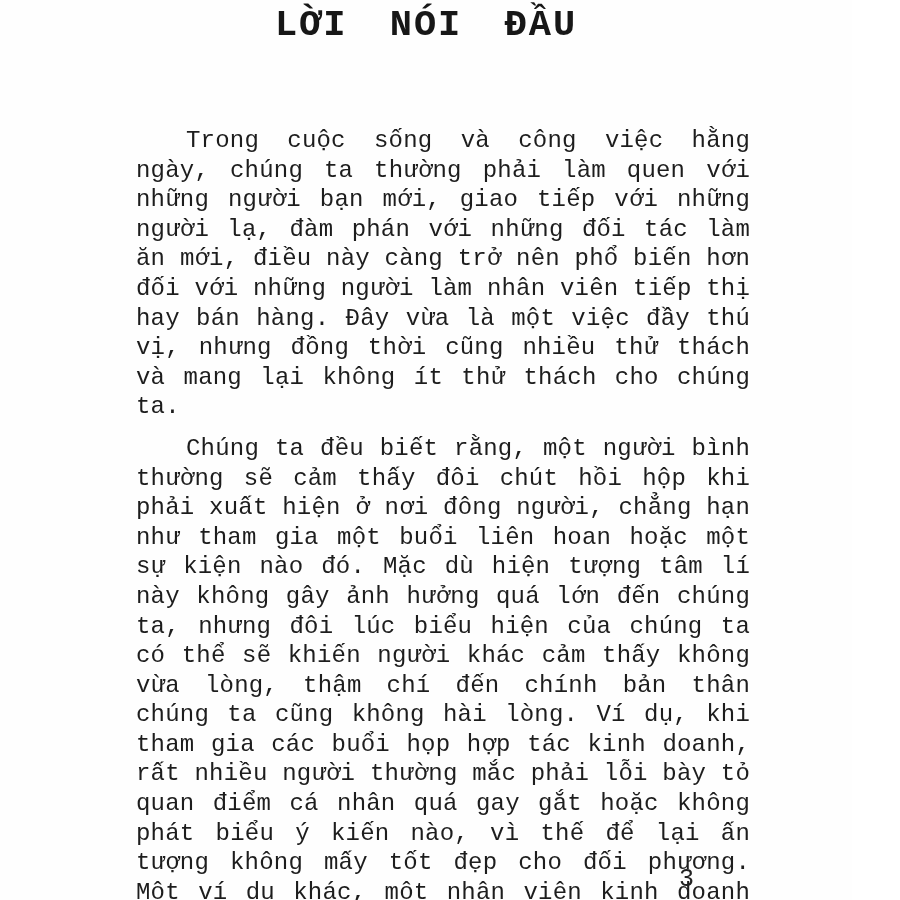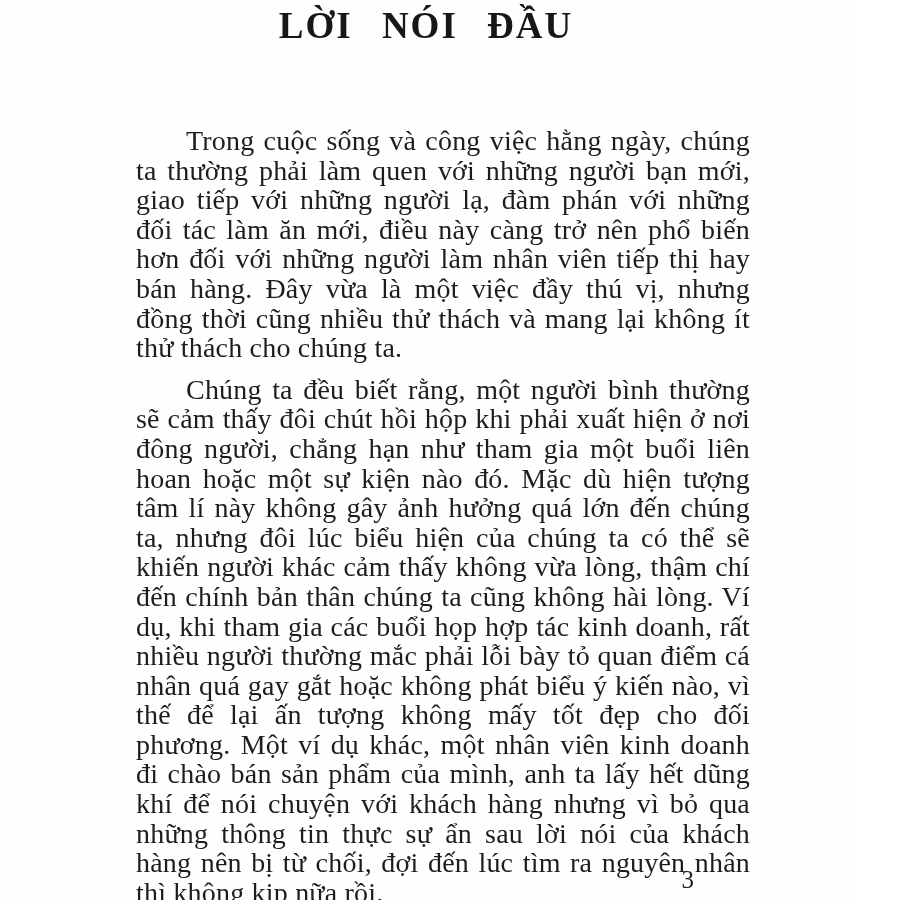--- a/index.html
+++ b/index.html
@@ -6,21 +6,21 @@
     margin: 0;
     padding: 0;
     background: #ffffff;
   }
   .page {
     position: relative;
     width: 852px;
     height: 900px;
     background: #fefefe;
     color: #1d1d1d;
-    font-family: Liberation Serif, serif;
+    font-family: Liberation Mono, monospace;
     box-sizing: border-box;
     overflow: hidden;
   }
   .page-title {
     margin: 0;
     padding-top: 4px;
     text-align: center;
     font-size: 37px;
     font-weight: bold;
     letter-spacing: 2px;
@@ -28,21 +28,21 @@
     color: #171717;
   }
   .body-text {
     position: absolute;
     top: 126px;
     left: 136px;
     width: 614px;
   }
   .body-text p {
     margin: 0;
-    font-size: 28px;
+    font-size: 24px;
     line-height: 29.6px;
     text-align: justify;
     text-indent: 50px;
     letter-spacing: 0.2px;
   }
   .body-text p + p {
     margin-top: 12px;
   }
   .page-number {
     position: absolute;

